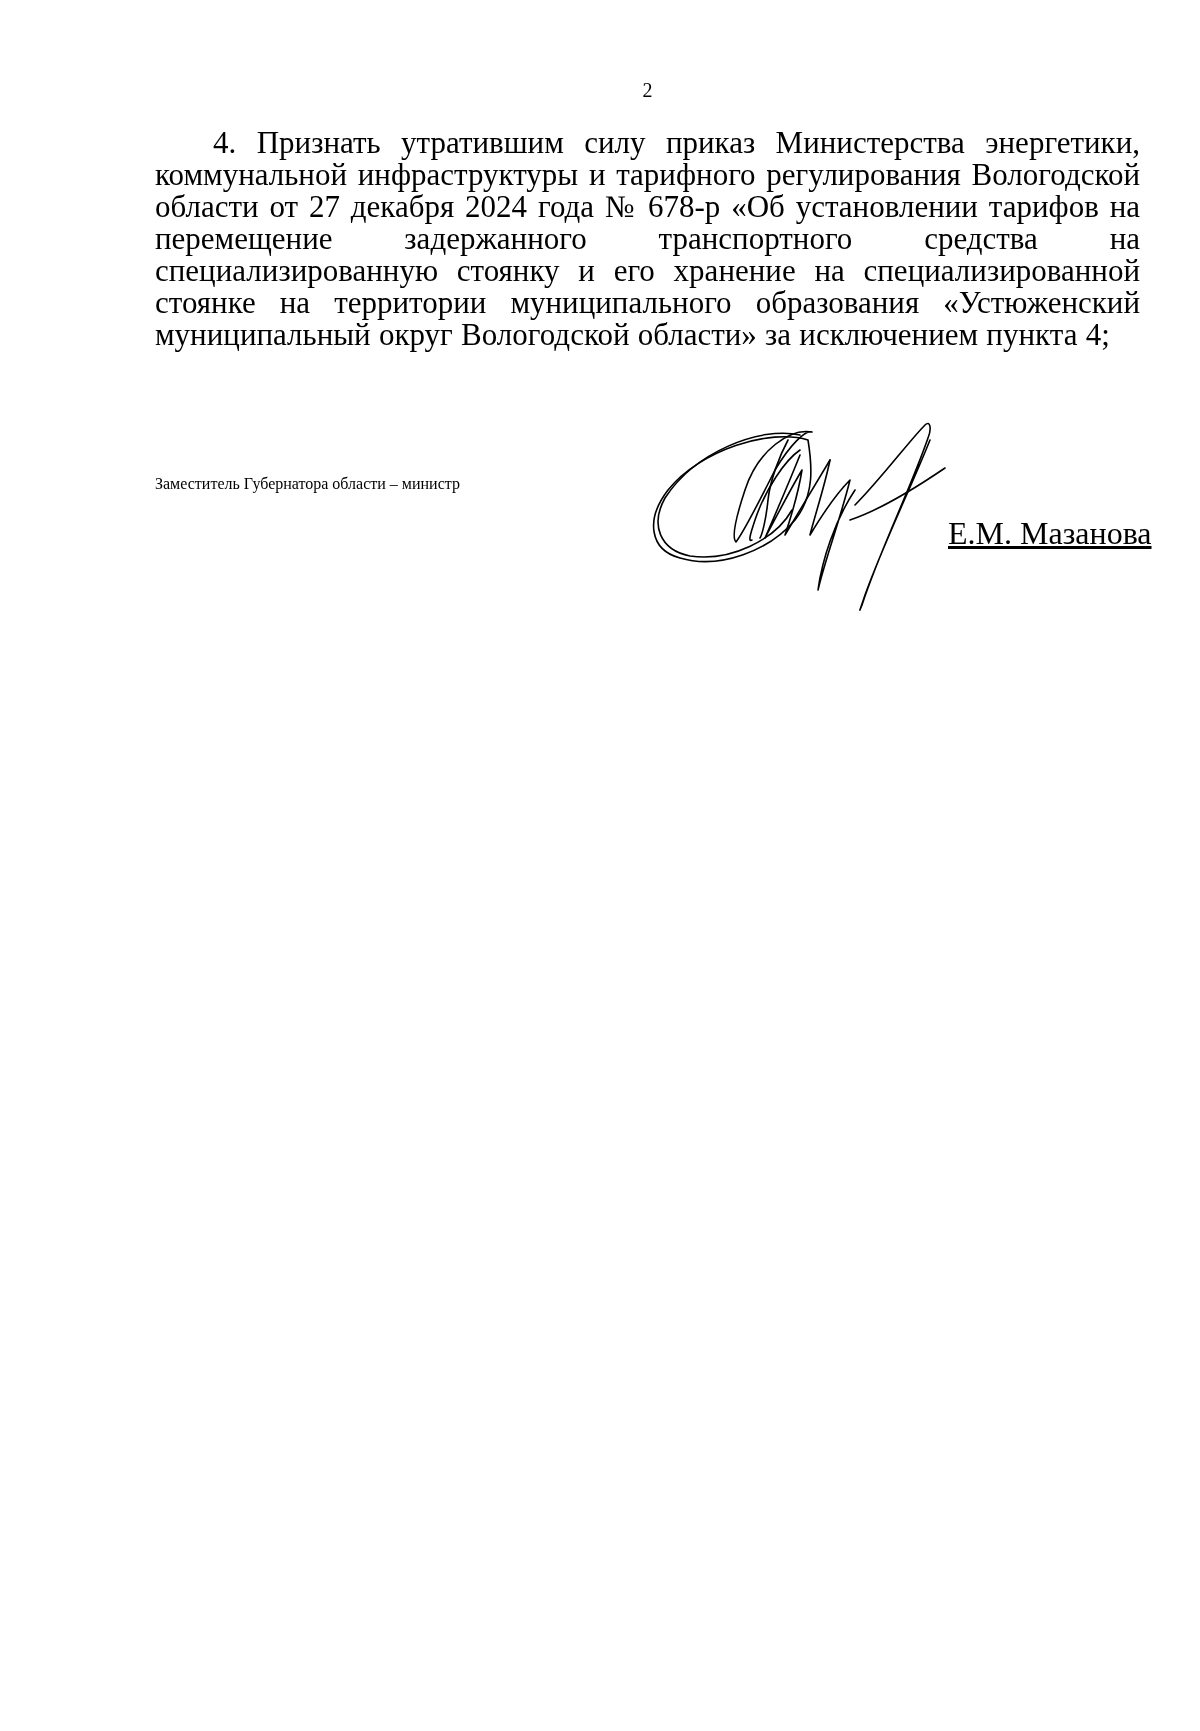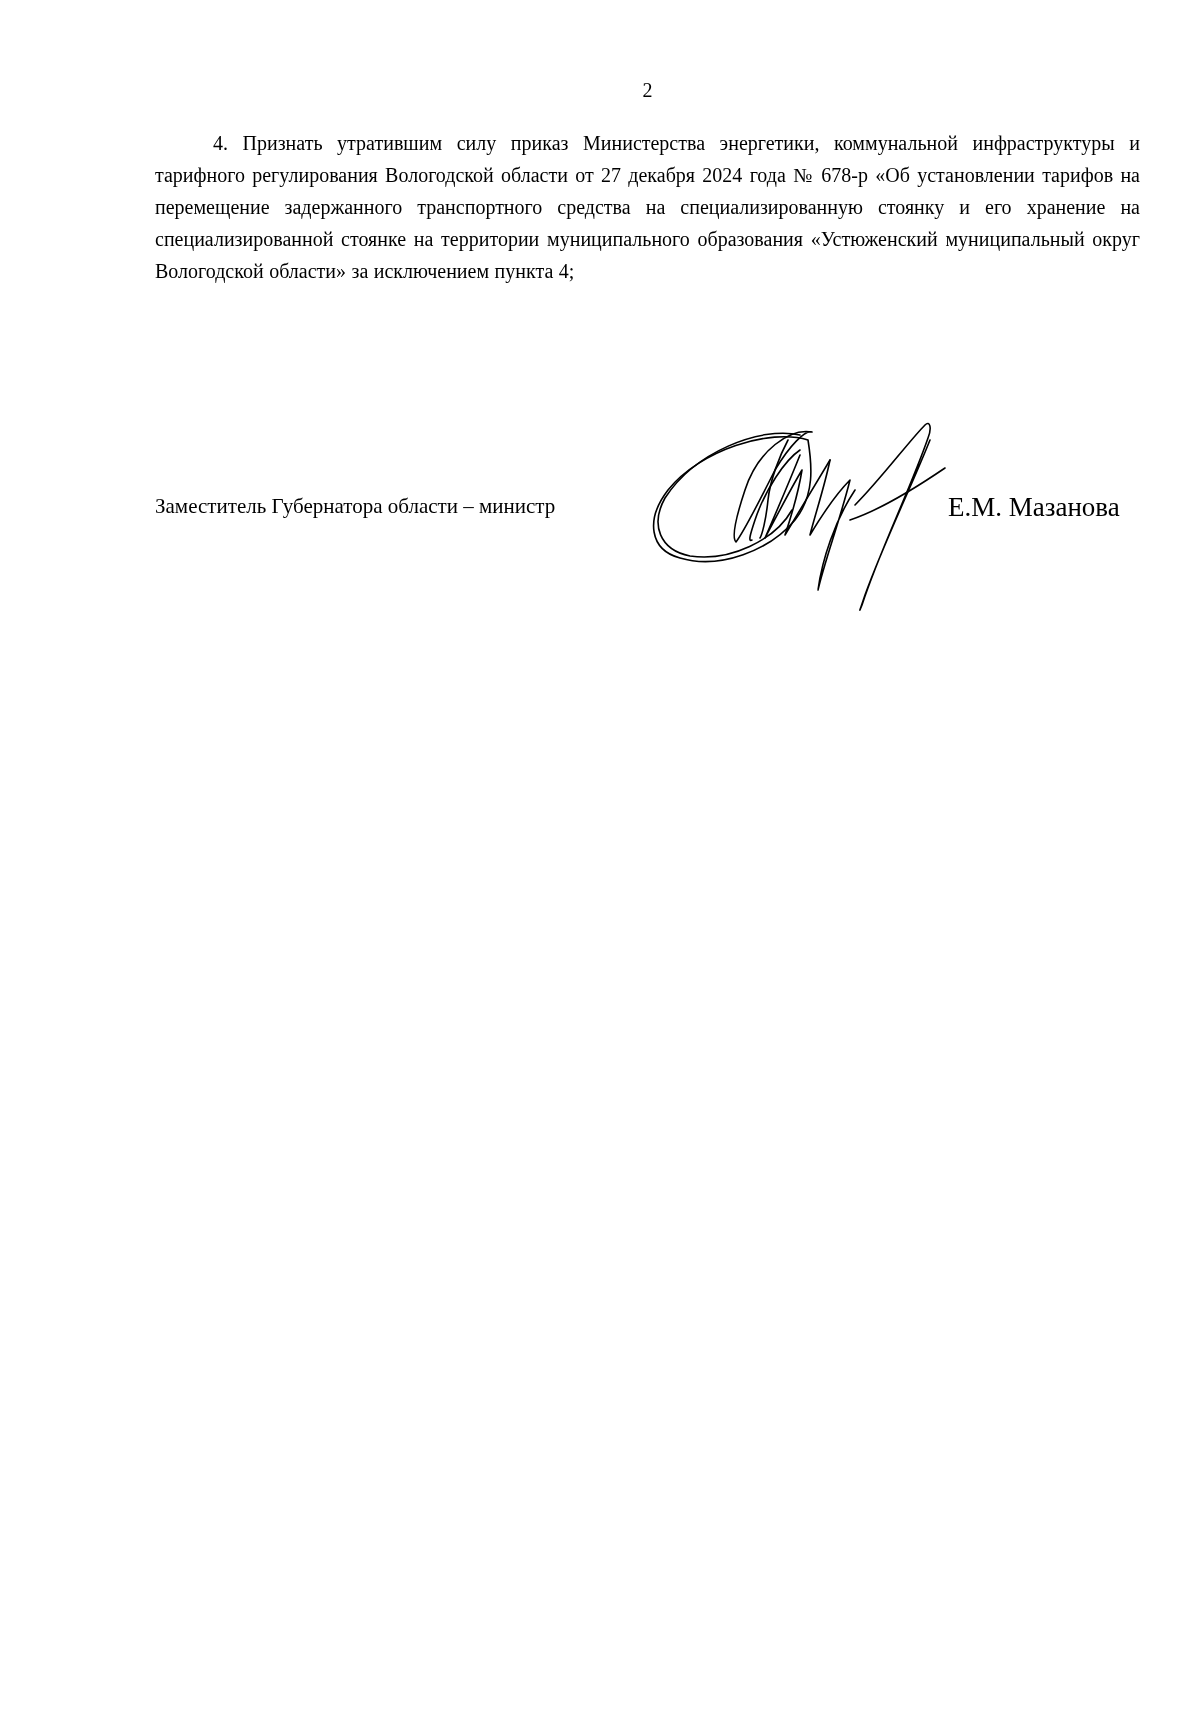--- a/index.html
+++ b/index.html
@@ -22,47 +22,48 @@
       top: 78px;
       text-align: center;
       font-size: 20px;
       line-height: 24px;
     }
     .body-text {
       position: absolute;
       left: 155px;
       width: 985px;
       top: 127px;
-      font-size: 20px;
+      font-size: 31px;
       line-height: 32px;
       text-align: justify;
       word-spacing: 0.5px;
     }
     .para {
       margin: 0;
       text-indent: 58px;
     }
     .para.last-para {
       text-align-last: left;
     }
     .sig-line {
       position: absolute;
       left: 155px;
-      top: 490px;
-      font-size: 21px;
+      top: 468px;
+      font-size: 16px;
       line-height: 32px;
       white-space: nowrap;
     }
     .sig-name {
       position: absolute;
       left: 948px;
-      top: 491px;
-      font-size: 27px;
+      top: 517px;
+      font-size: 32px;
       line-height: 32px;
       white-space: nowrap;
+      text-decoration: underline;
     }
     .signature {
       position: absolute;
       left: 640px;
       top: 410px;
       width: 320px;
       height: 220px;
     }
   </style>
 </head>

